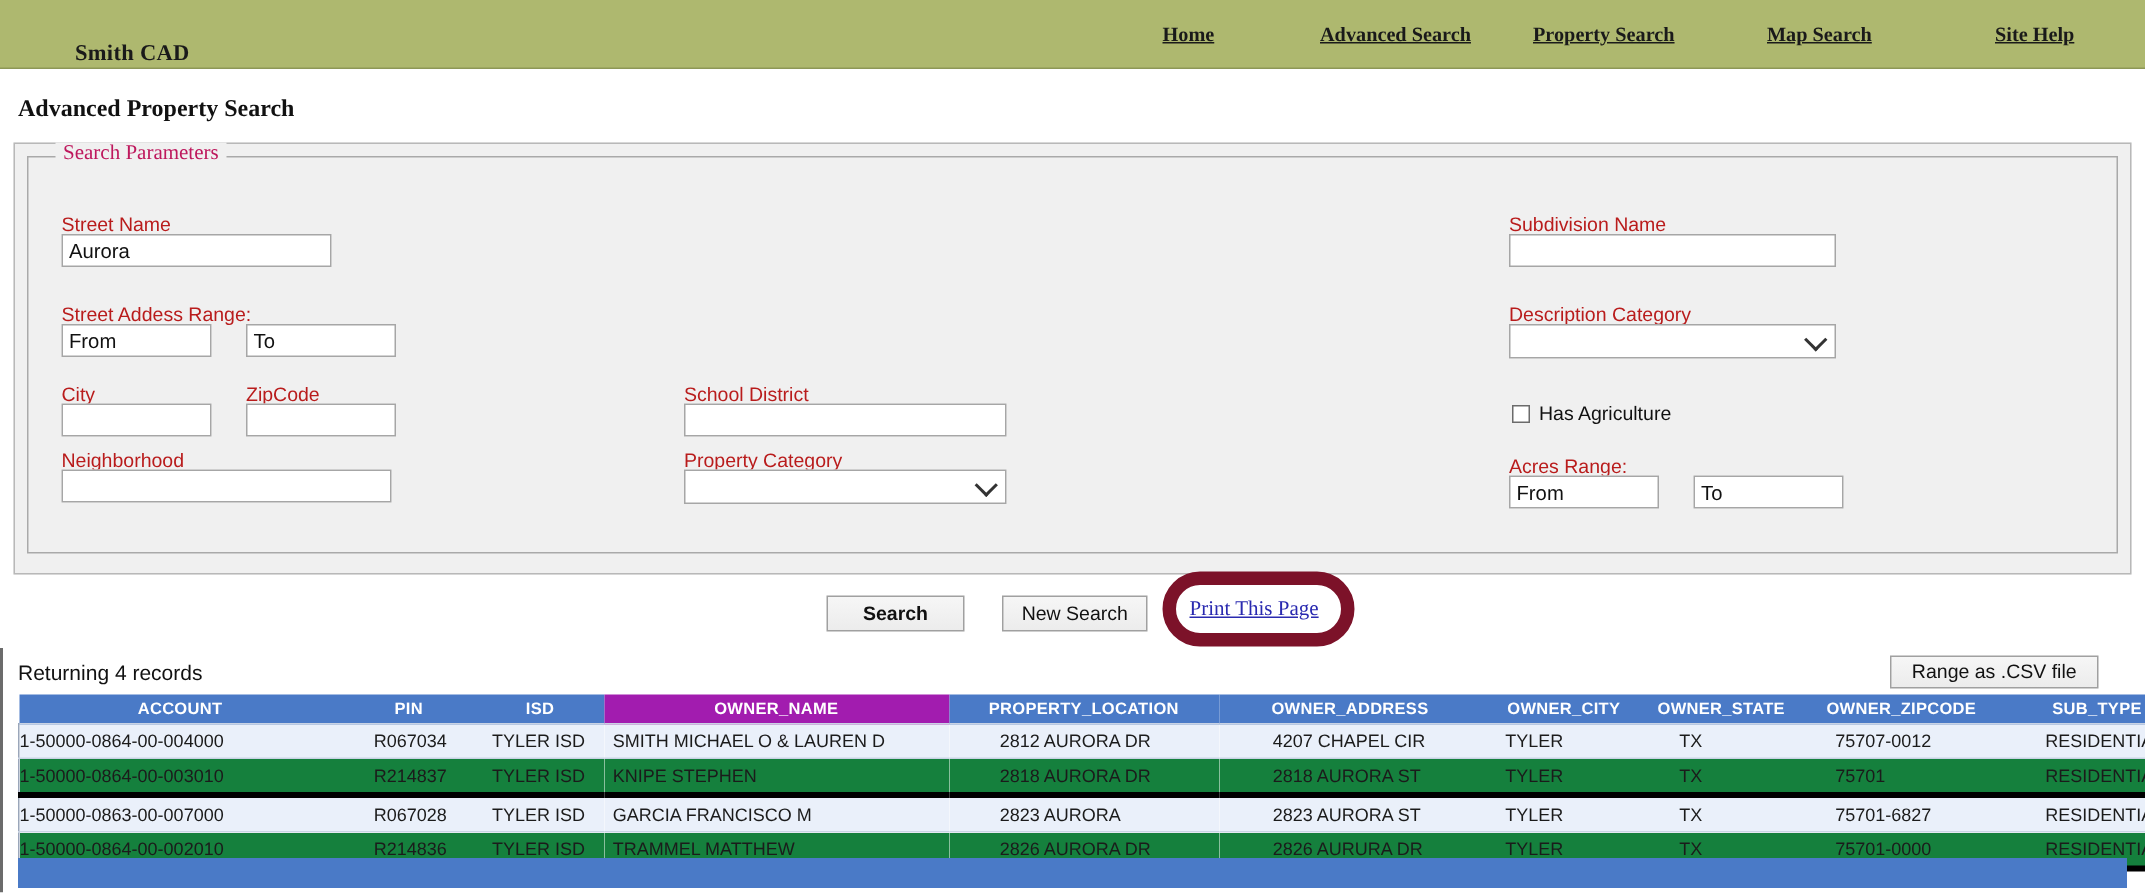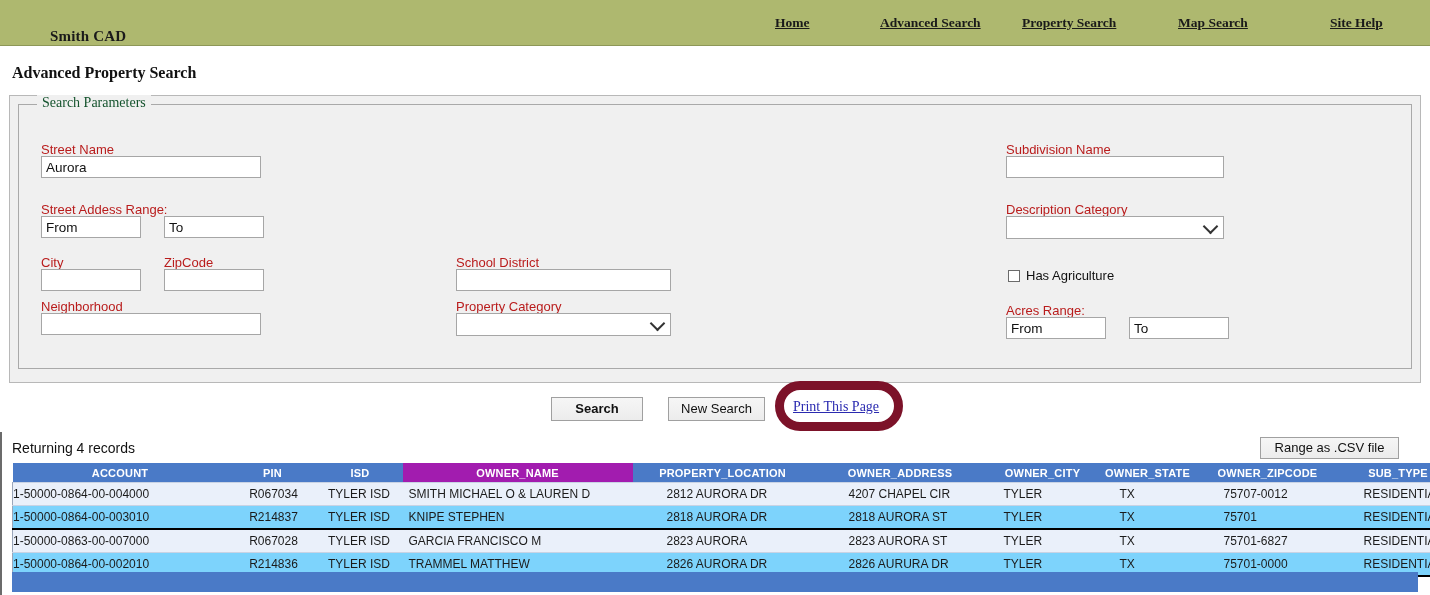--- a/index.html
+++ b/index.html
@@ -91,21 +91,21 @@
     box-sizing: border-box;
   }
   .fieldset > .legend {
     position: absolute;
     top: -10px;
     left: 18px;
     background: #f0f0f0;
     padding: 0 5px;
     font-family: "Liberation Serif", serif;
     font-size: 14px;
-    color: #14532d;
+    color: #be185d;
   }
 
   .lbl {
     position: absolute;
     font-size: 13px;
     color: #b91c1c;
     white-space: nowrap;
   }
   input.txt {
     position: absolute;
@@ -292,21 +292,21 @@
   }
   table.results td {
     height: 22px;
     padding: 0 6px;
     color: #1b1b1b;
     font-size: 12px;
     white-space: nowrap;
     overflow: hidden;
   }
   table.results tr.odd td  { background: #eaf0fa; border-top: 1px solid #c9d3e4; border-bottom: 1px solid #c9d3e4; }
-  table.results tr.even td { background: #7dd3fc; border-top: 1px solid #9aa6ba; border-bottom: 2px solid #000000; }
+  table.results tr.even td { background: #15803d; border-top: 1px solid #9aa6ba; border-bottom: 4px solid #000000; }
   table.results tr td:first-child { border-left: 1px solid #9aa6ba; }
   table.results tr td:last-child  { border-right: 1px solid #9aa6ba; }
   td.c-left   { text-align: left; }
   td.c-center { text-align: center; }
 
   .footer-bar {
     position: absolute;
     left: 12px;
     top: 140px;
     width: 1406px;
@@ -328,21 +328,21 @@
   </div>
 </div>
 
 <div class="page-title">Advanced Property Search</div>
 
 <div class="form-outer">
   <div class="fieldset">
     <div class="legend">Search Parameters</div>
 
     <span class="lbl" style="left:22px; top:37px;">Street Name</span>
-    <input class="txt" style="left: 22px; top: 51px; width: 220px;" value="Aurora">
+    <input class="txt" style="left: 22px; top: 51px; width: 180px;" value="Aurora">
 
     <span class="lbl" style="left:22px; top:97px;">Street Addess Range:</span>
     <input class="txt" style="left: 22px; top: 111px; width: 100px;" placeholder="From">
     <input class="txt" style="left: 145px; top: 111px; width: 100px;" placeholder="To">
 
     <span class="lbl" style="left:22px; top:150px;">City</span>
     <input class="txt" style="left: 22px; top: 164px; width: 100px;" value="">
     <span class="lbl" style="left:145px; top:150px;">ZipCode</span>
     <input class="txt" style="left: 145px; top: 164px; width: 100px;" value="">
 

